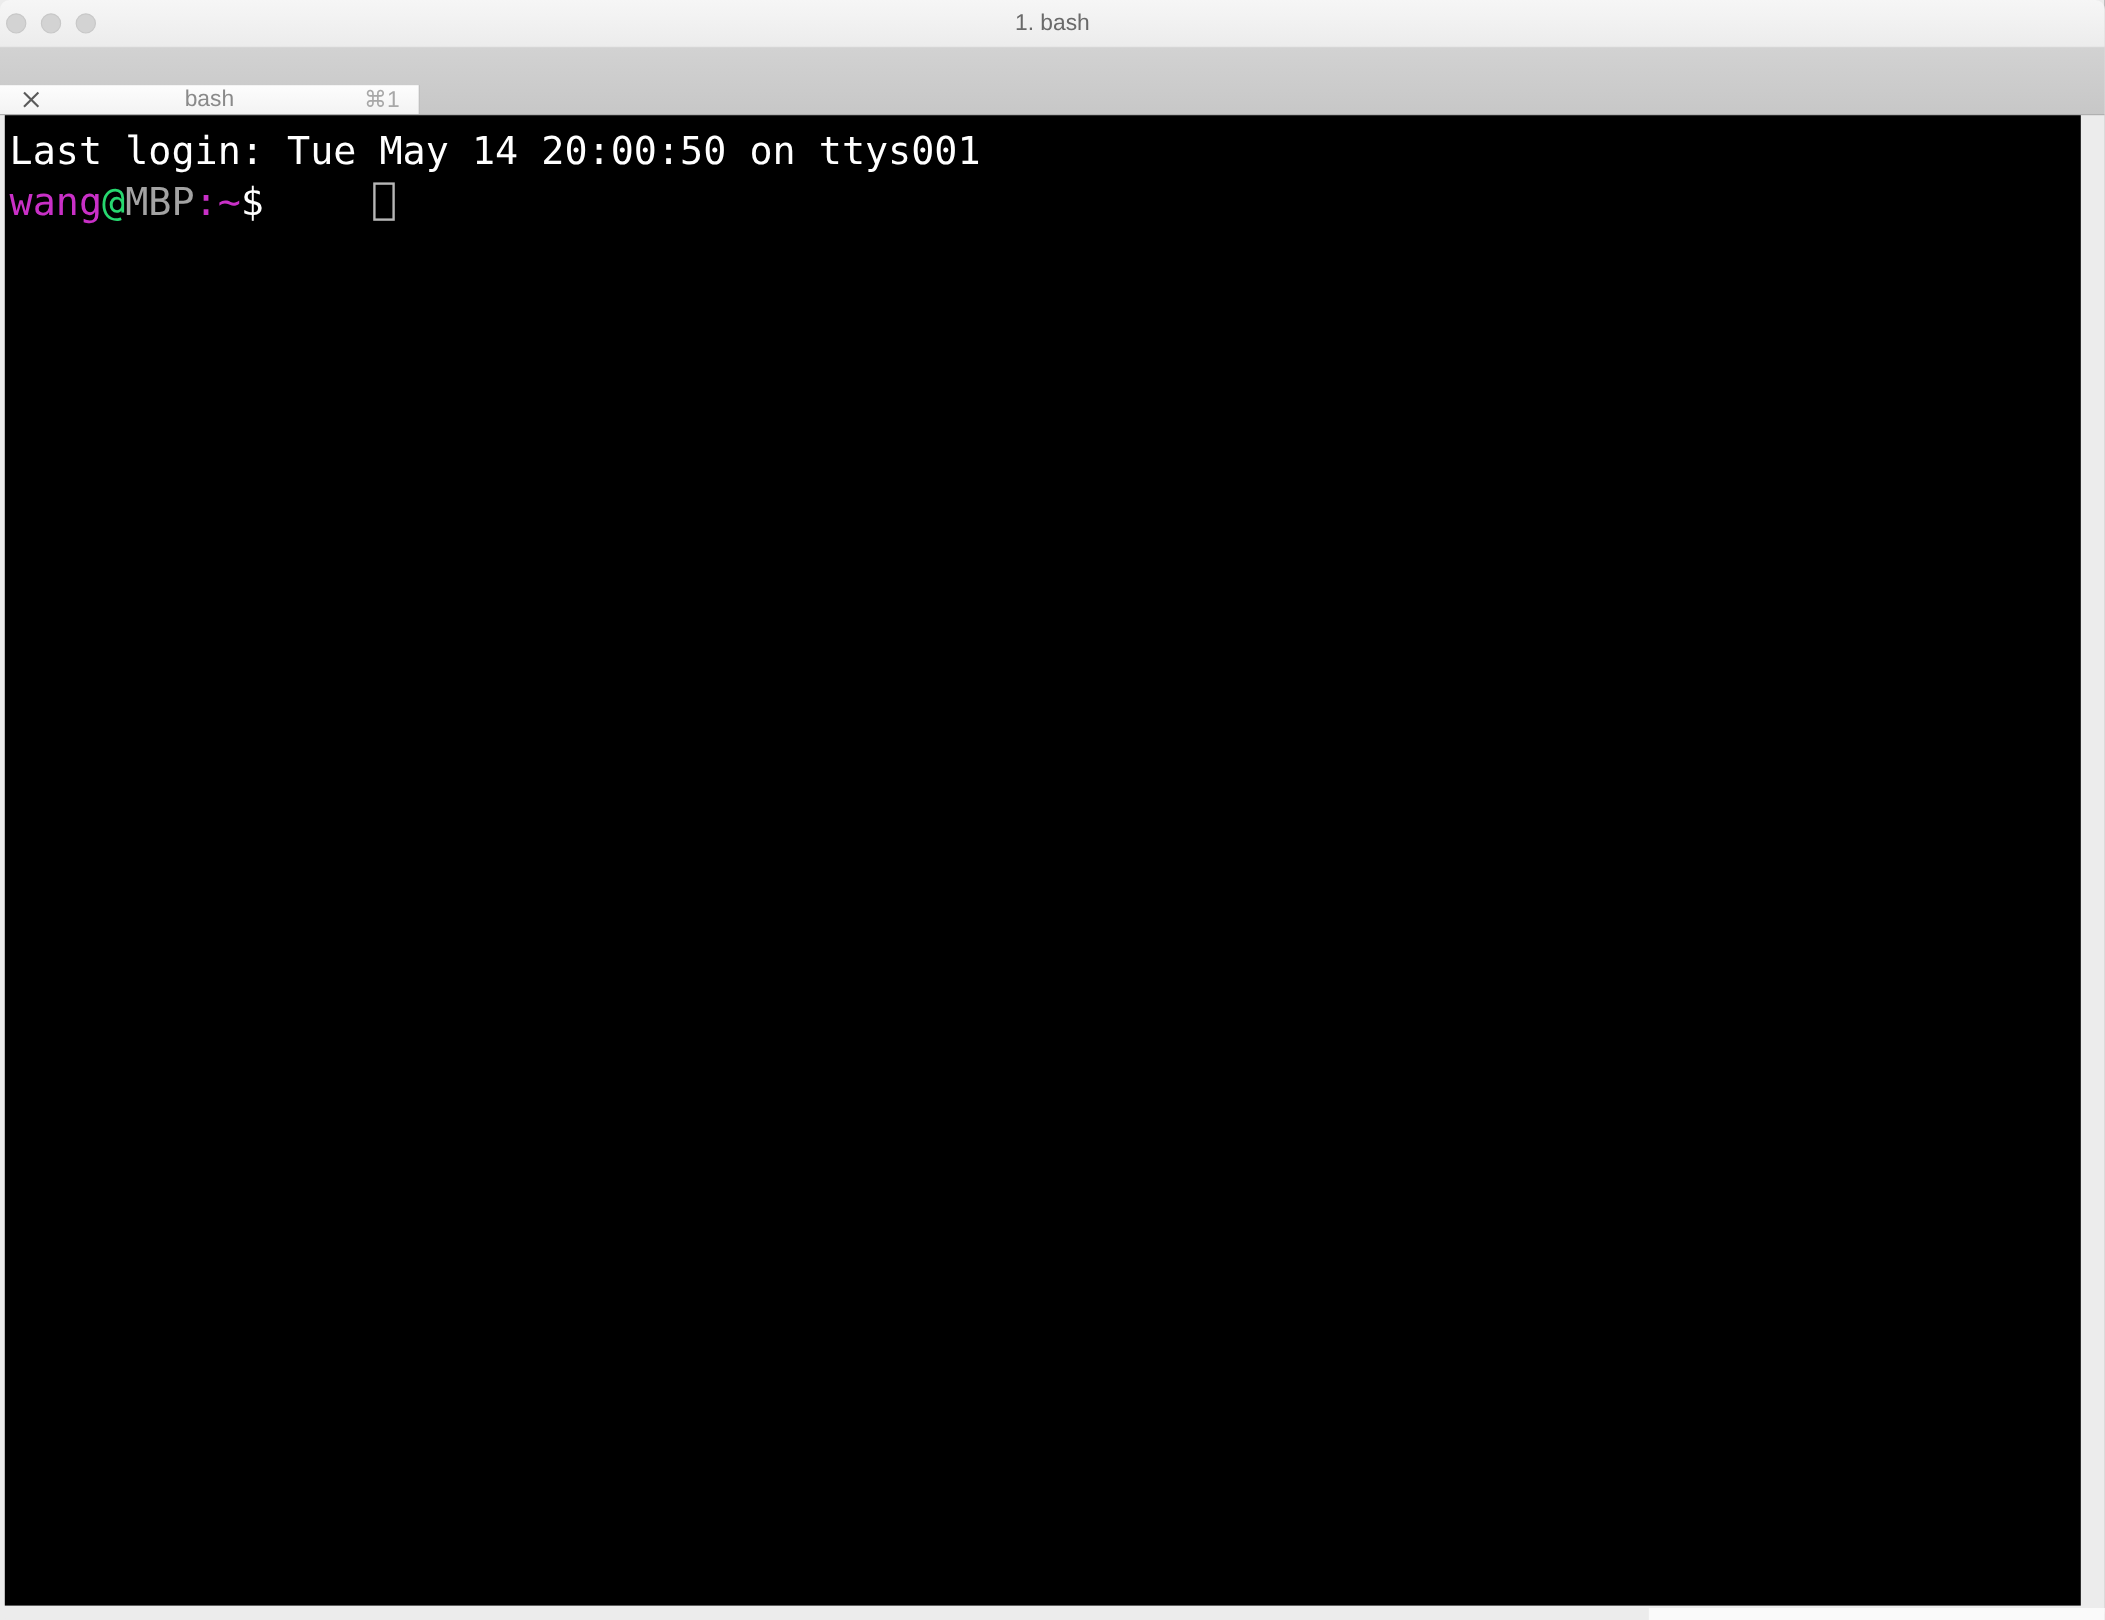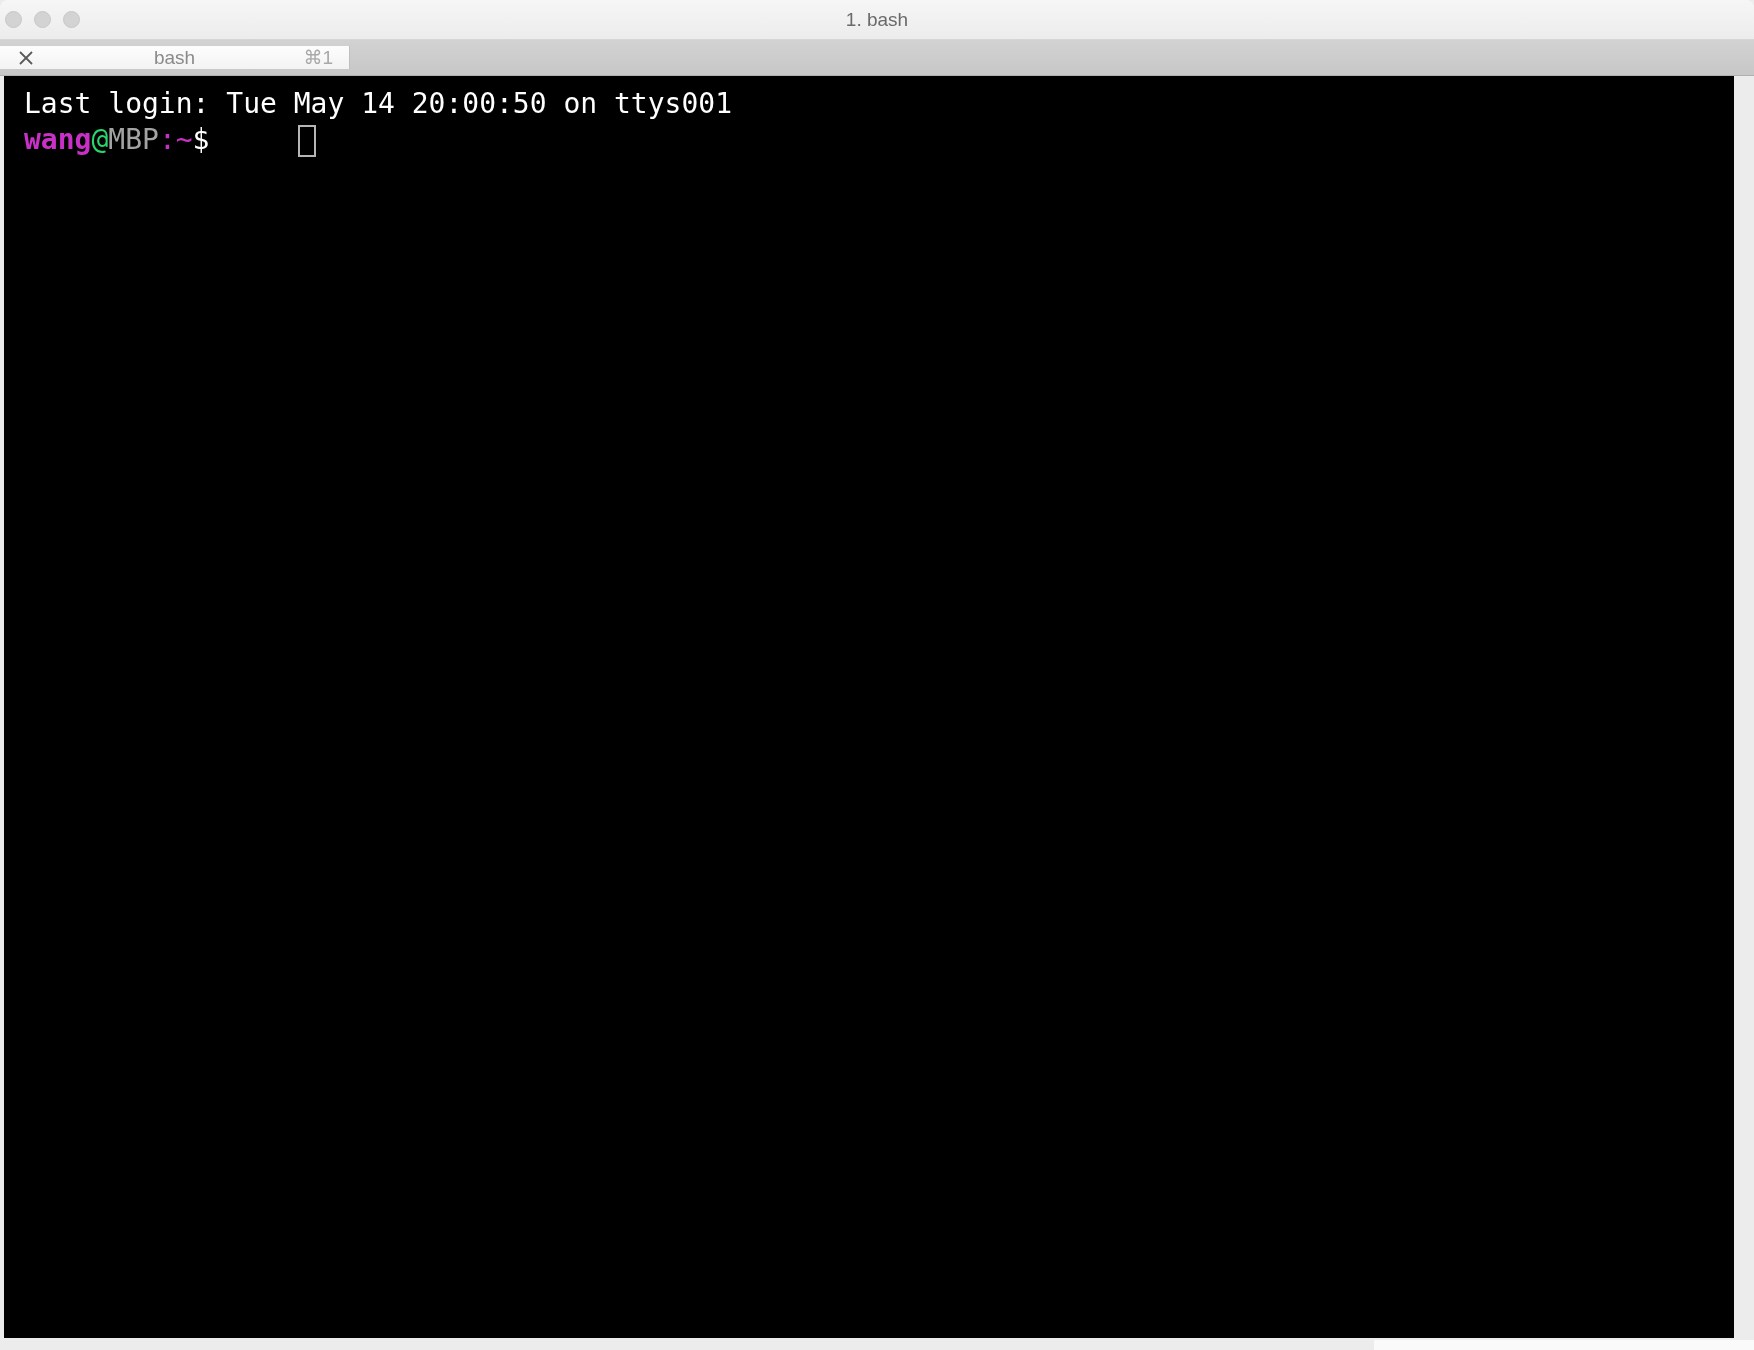--- a/index.html
+++ b/index.html
@@ -46,24 +46,24 @@
     }
     .window-title {
       position: absolute;
       left: 50%;
       transform: translateX(-50%);
       font-size: 19px;
       color: #6a6a6a;
       font-weight: 400;
     }
     .tab-bar {
-      height: 36px;
+      height: 56px;
       background: linear-gradient(#d2d2d2, #c7c7c7);
       display: flex;
-      align-items: center;
+      align-items: flex-end;
       border-bottom: 1px solid #b0b0b0;
     }
     .tab {
       width: 350px;
       background: linear-gradient(#fdfdfd, #f3f3f3);
       display: flex;
       align-items: center;
       padding: 0 16px;
       border-right: 1px solid #c0c0c0;
       position: relative;
@@ -91,40 +91,39 @@
       color: #8a8a8a;
     }
     .tab-shortcut {
       margin-left: auto;
       font-size: 19px;
       color: #a8a8a8;
     }
     .terminal {
       flex: 1;
       background: #000000;
-      padding: 10px 20px;
+      padding: 10px 4px;
       font-family: "Menlo", "Monaco", "Consolas", monospace;
-      font-size: 28px;
+      font-size: 32px;
       line-height: 1.3;
       color: #ffffff;
       position: relative;
       margin: 0 20px 12px 4px;
       overflow: hidden;
     }
     .terminal-line {
       white-space: pre;
     }
     .prompt-line {
       white-space: pre;
       display: flex;
       align-items: center;
     }
     .prompt-user {
       color: #c930c7;
-      font-weight: bold;
     }
     .prompt-at {
       color: #27d86f;
     }
     .prompt-host {
       color: #a3a3a3;
     }
     .prompt-colon {
       color: #c930c7;
     }

